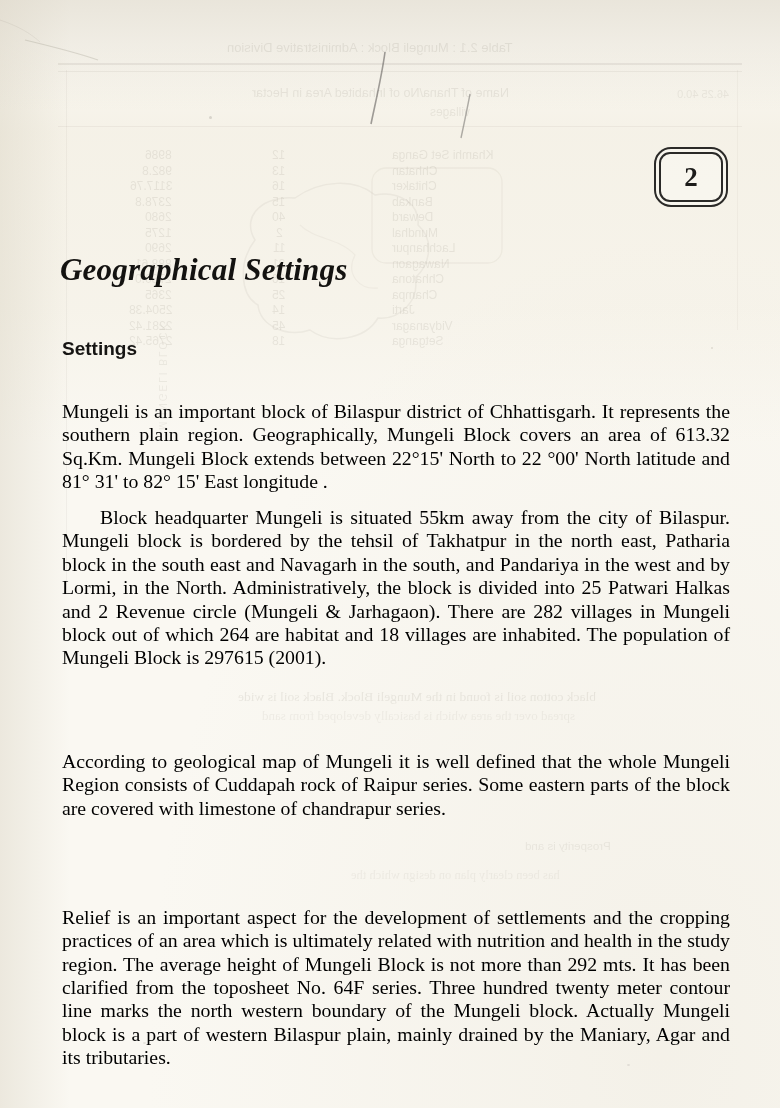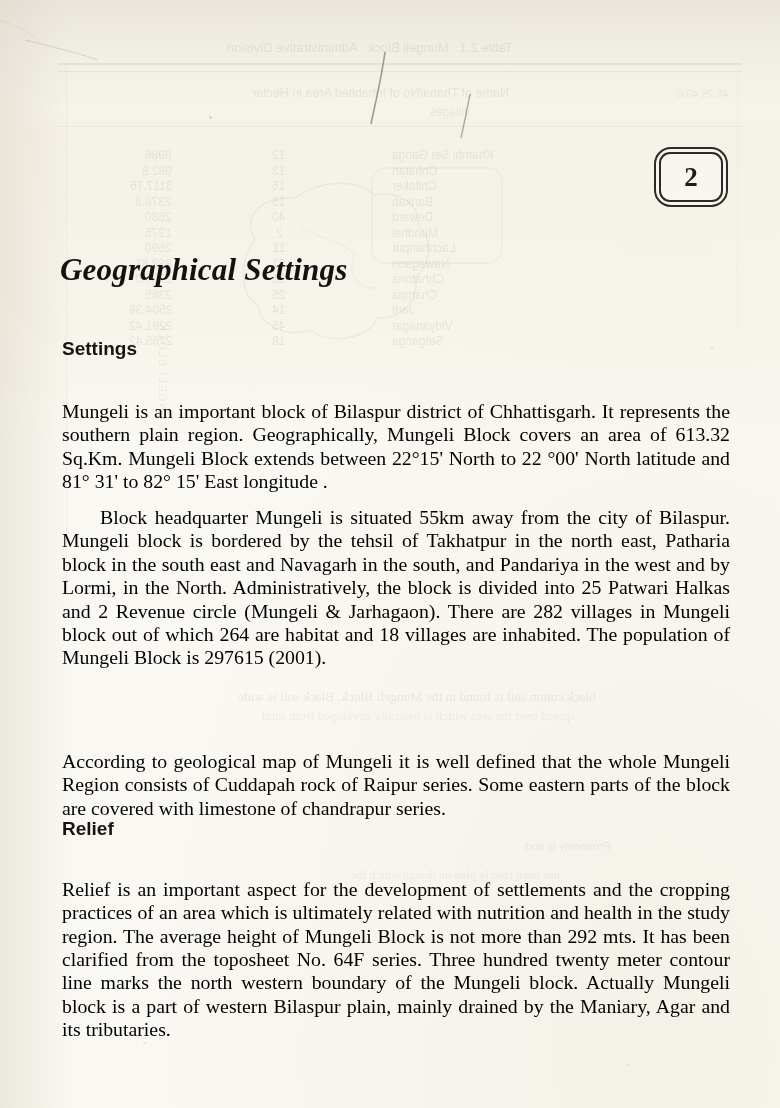--- a/index.html
+++ b/index.html
@@ -70,21 +70,21 @@
     position:absolute;left:62px;width:668px;text-align:justify;
     font-size:19.8px;line-height:23.4px;color:#000000;
   }
   .indent{text-indent:38px;}
   .h-location{top:338px;}
   .p-loc1{top:380px;}
   .p-loc2{top:474px;margin-top:32px;}
   .h-geology{top:684px;}
   .p-geo{top:730px;}
   .h-relief{top:818px;}
-  .p-relief{top:858px;}
+  .p-relief{top:886px;}
   svg.scribbles{position:absolute;inset:0;z-index:1;pointer-events:none;}
 </style>
 </head>
 <body>
 
 <div class="page">
 
   <div class="ghost ghost-title"><span class="mirror">Table 2.1 : Mungeli Block : Administrative Division</span></div>
 
   <div class="ghost-rule" style="top:63px;left:58px;width:684px;height:2px;opacity:.16;"></div>
@@ -197,17 +197,16 @@
     </div>
 
     <div class="doc-title">Geographical Settings</div>
 
     <div class="sec-heading h-location">Settings</div>
     <p class="body-par p-loc1">Mungeli is an important block of Bilaspur district of Chhattisgarh. It represents the southern plain region. Geographically, Mungeli Block covers an area of 613.32 Sq.Km. Mungeli Block extends between 22°15' North to 22 °00' North latitude and 81° 31' to 82° 15' East longitude .</p>
     <p class="body-par indent p-loc2">Block headquarter Mungeli is situated 55km away from the city of Bilaspur. Mungeli block is bordered by the tehsil of Takhatpur in the north east, Patharia block in the south east and Navagarh in the south, and Pandariya in the west and by Lormi, in the North. Administratively, the block is divided into 25 Patwari Halkas and 2 Revenue circle (Mungeli &amp; Jarhagaon). There are 282 villages in Mungeli block out of which 264 are habitat and 18 villages are inhabited. The population of Mungeli Block is 297615 (2001).</p>
 
     <p class="body-par p-geo">According to geological map of Mungeli it is well defined that the whole Mungeli Region consists of Cuddapah rock of Raipur series. Some eastern parts of the block are covered with limestone of chandrapur series.</p>
 
-    <div class="sec-heading h-relief">Relief</div>
     <p class="body-par p-relief">Relief is an important aspect for the development of settlements and the cropping practices of an area which is ultimately related with nutrition and health in the study region. The average height of Mungeli Block is not more than 292 mts. It has been clarified from the toposheet No. 64F series. Three hundred twenty meter contour line marks the north western boundary of the Mungeli block. Actually Mungeli block is a part of western Bilaspur plain, mainly drained by the Maniary, Agar and its tributaries.</p>
 
   </div>
 </div>
 
 </body></html>

